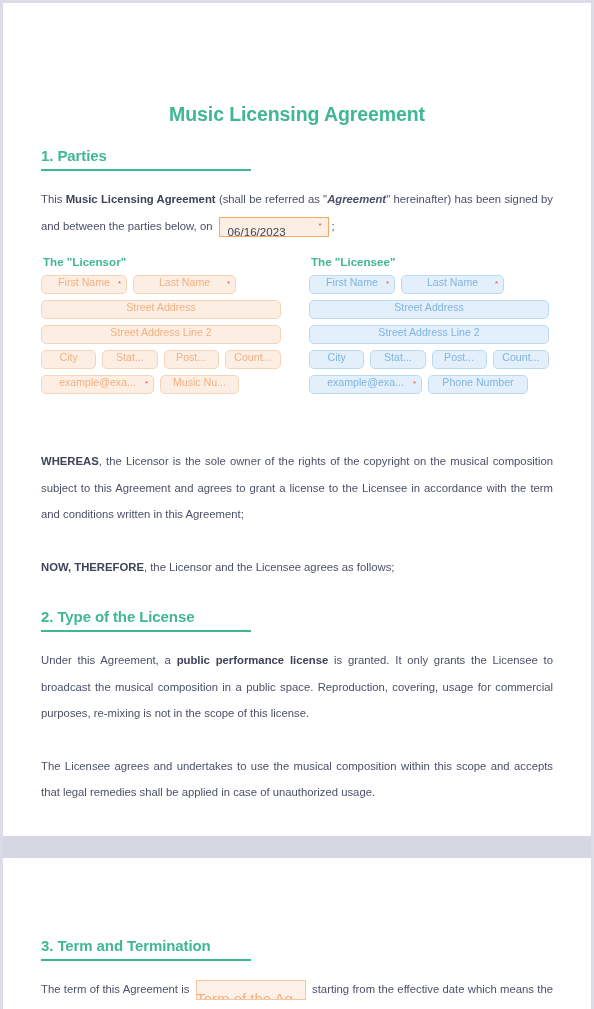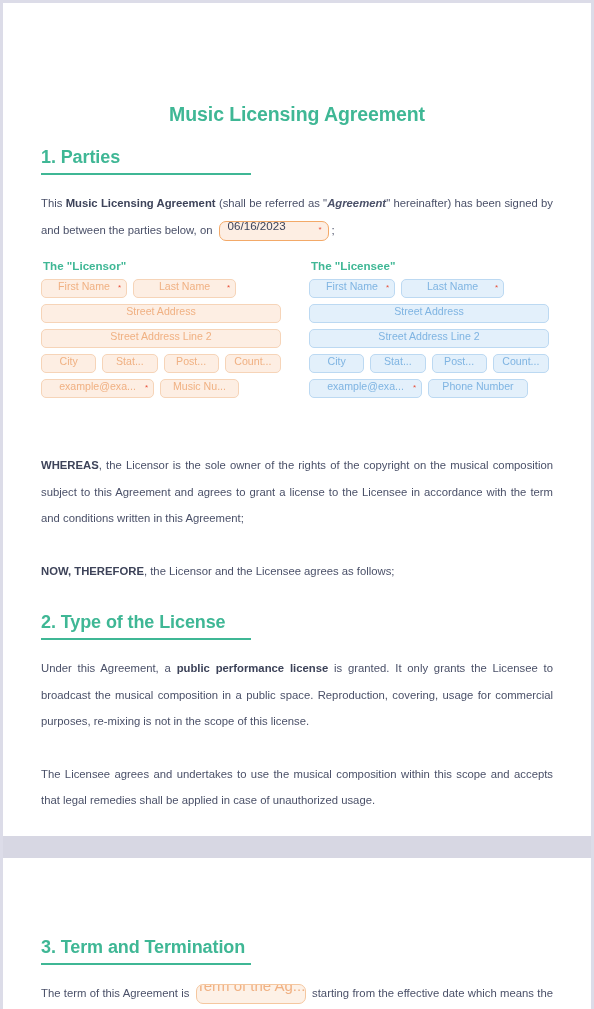--- a/index.html
+++ b/index.html
@@ -46,21 +46,21 @@
   .doc-title {
     color: #3fb795;
     font-size: 19.5px;
     font-weight: bold;
     text-align: center;
     letter-spacing: -0.1px;
     margin: 0 0 21px 0;
   }
   .section-head {
     color: #3fb795;
-    font-size: 18px;
+    font-size: 15px;
     font-weight: bold;
     letter-spacing: -0.1px;
     margin: 0 0 5px 0;
   }
   .section-rule {
     height: 2px;
     background: #3fb795;
     width: 210px;
     margin: 0 0 15px 0;
   }
@@ -135,25 +135,25 @@
   .w-full  { width: 240px; }
   .w-quart { width: 56px; }
   .w-quart2{ width: 57px; }
   .w-email { width: 113px; }
   .w-phone { width: 79px; }
   .w-phone2{ width: 100px; }
 
   
   .inline-field {
     display: inline-flex;
-    align-items: flex-end;
+    align-items: flex-start;
     position: relative;
     box-sizing: border-box;
     height: 20px;
-    border-radius: 7px;
+    border-radius: 0;
     vertical-align: middle;
     font-size: 11.6px;
     padding: 0 8px;
     margin: 0 3px;
     white-space: nowrap;
     overflow: hidden;
   }
   .inline-filled {
     background: #fdeee3;
     border: 1px solid #f3a968;

